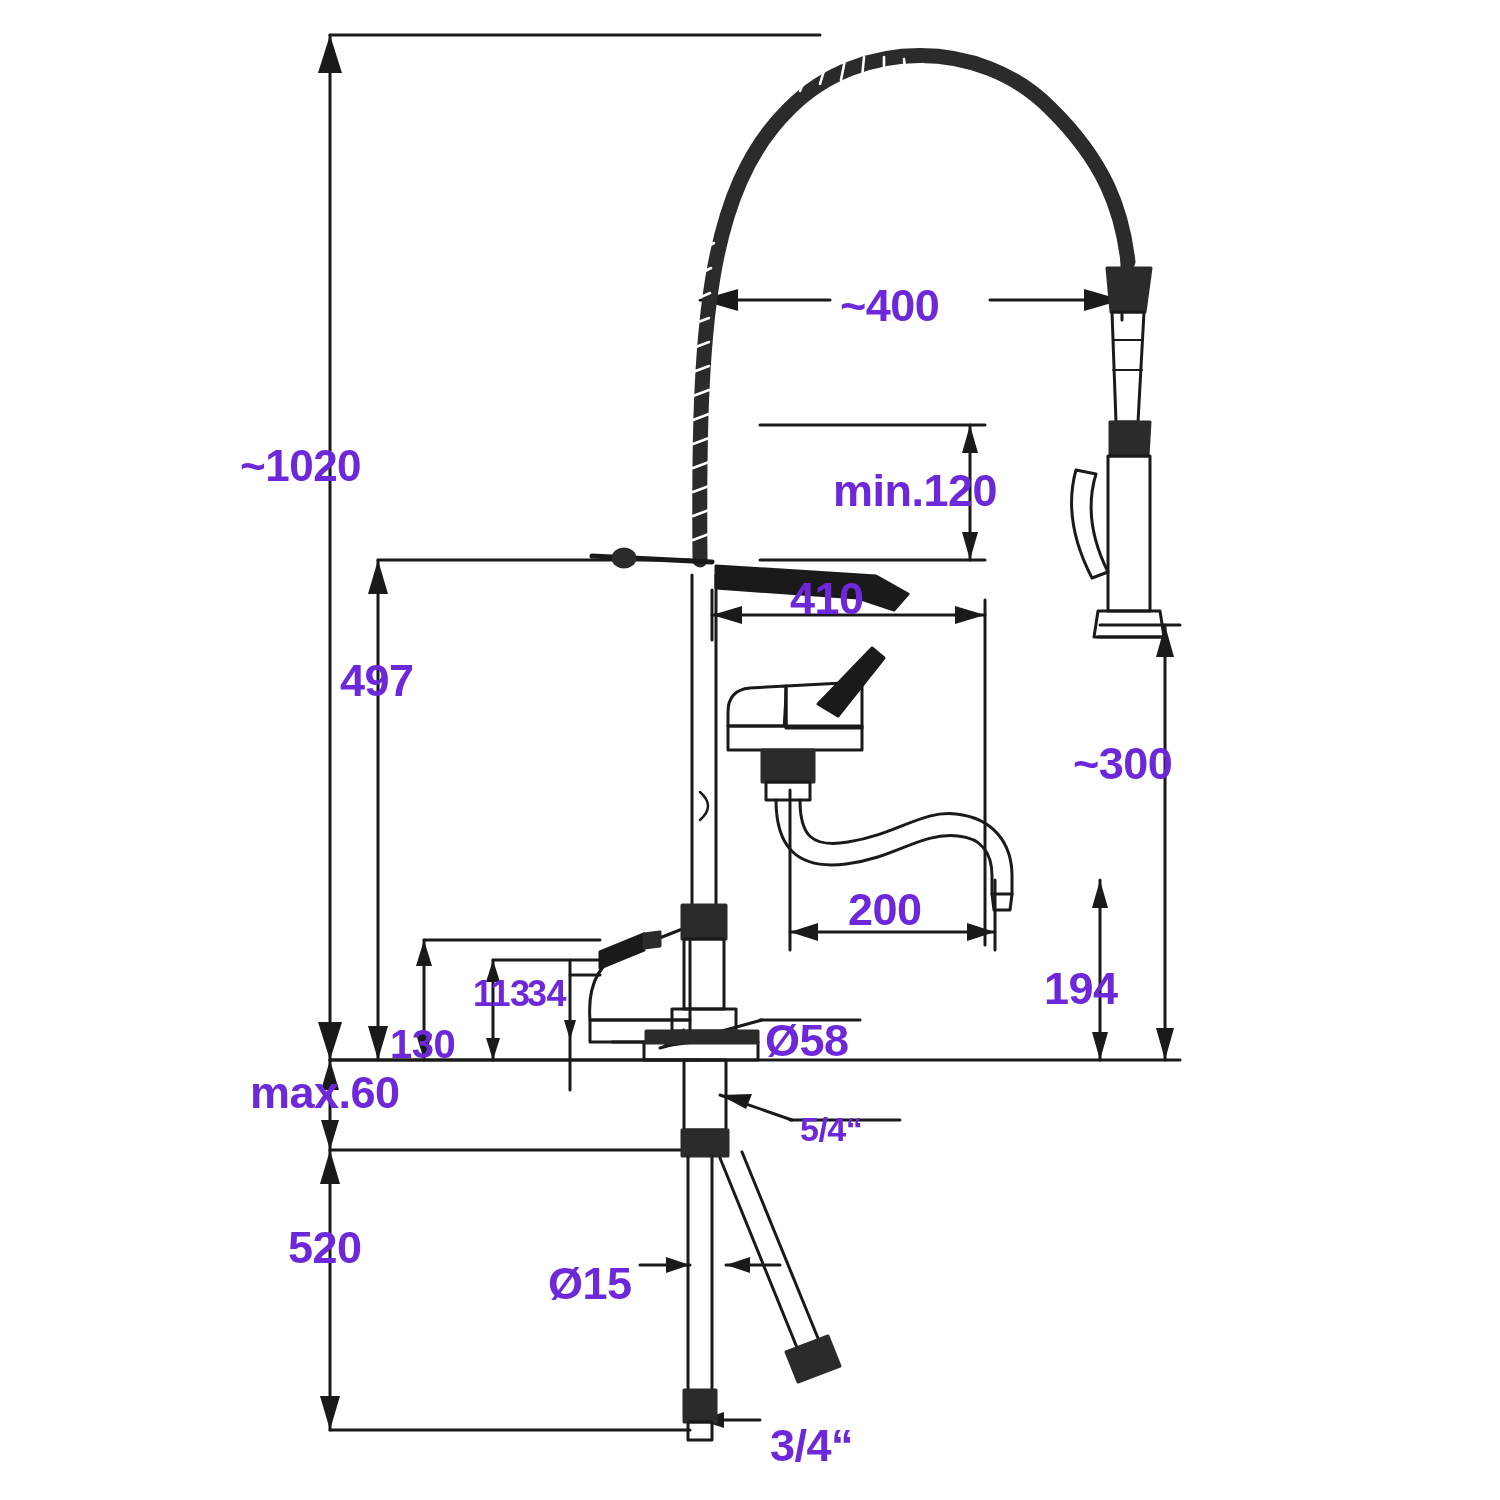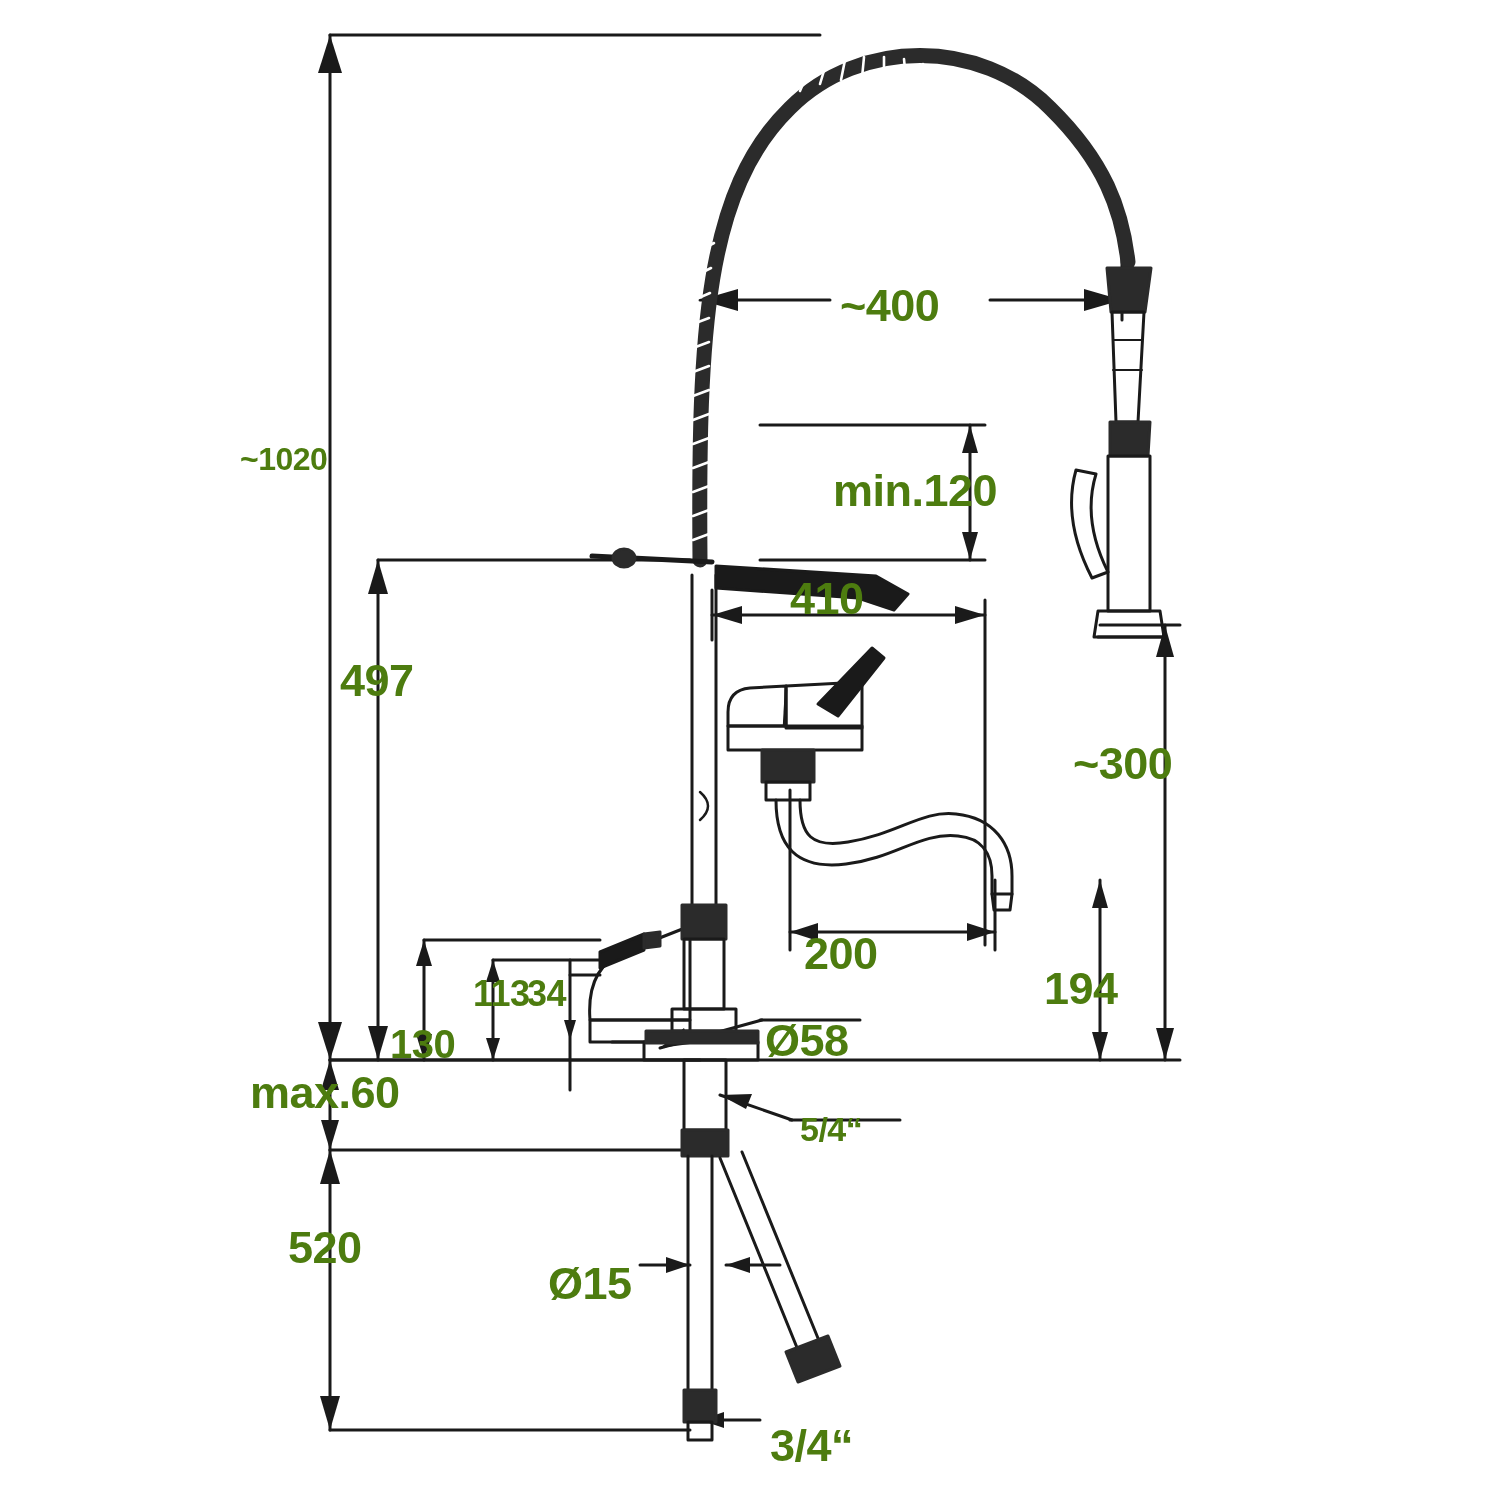--- a/index.html
+++ b/index.html
@@ -17,21 +17,21 @@
   }
   #drawing {
     position: absolute;
     left: 0;
     top: 0;
     width: 1500px;
     height: 1500px;
   }
   .dim-label {
     position: absolute;
-    color: #4d7c0f;
+    color: #6d28d9;
     font-family: "Liberation Sans", sans-serif;
     font-weight: 700;
     white-space: nowrap;
     letter-spacing: -0.5px;
   }
 </style>
 </head>
 <body>
 
 <div id="sheet">
@@ -284,27 +284,27 @@
         <line x1="720" y1="1158" x2="800" y2="1355"></line>
         <line x1="742" y1="1152" x2="822" y2="1348"></line>
         <path d="M684 1390 l32 0 l0 32 l-32 0 z" fill="#2b2b2b" stroke="#2b2b2b"></path>
         <path d="M786 1352 l42 -16 l12 30 l-42 16 z" fill="#2b2b2b" stroke="#2b2b2b"></path>
         <path d="M688 1422 l24 0 l0 18 l-24 0 z" fill="none" stroke="#1a1a1a"></path>
       </g>
 
     </g>
   </svg>
 
-  <div class="dim-label" style="left:240px; top:441px; font-size:32px;">~1020</div>
+  <div class="dim-label" style="left:240px; top:441px; font-size:44px;">~1020</div>
   <div class="dim-label" style="left:840px; top:280px; font-size:45px;">~400</div>
   <div class="dim-label" style="left:833px; top:465px; font-size:45px;">min.120</div>
   <div class="dim-label" style="left:790px; top:573px; font-size:45px;">410</div>
   <div class="dim-label" style="left:340px; top:655px; font-size:45px;">497</div>
   <div class="dim-label" style="left:1073px; top:738px; font-size:45px;">~300</div>
-  <div class="dim-label" style="left:804px; top:884px; font-size:45px;margin-top:44px;">200</div>
+  <div class="dim-label" style="left:848px; top:884px; font-size:45px;">200</div>
   <div class="dim-label" style="left:1044px; top:963px; font-size:45px;">194</div>
   <div class="dim-label" style="left:390px; top:1022px; font-size:40px;">130</div>
   <div class="dim-label" style="left:473px; top:973px; font-size:36px;">113</div>
   <div class="dim-label" style="left:527px; top:973px; font-size:36px;">34</div>
   <div class="dim-label" style="left:765px; top:995px; font-size:45px;margin-top:20px;">Ø58</div>
   <div class="dim-label" style="left:250px; top:1067px; font-size:45px;">max.60</div>
   <div class="dim-label" style="left:800px; top:1110px; font-size:34px;">5/4“</div>
   <div class="dim-label" style="left:288px; top:1222px; font-size:45px;">520</div>
   <div class="dim-label" style="left:548px; top:1258px; font-size:45px;">Ø15</div>
   <div class="dim-label" style="left:770px; top:1420px; font-size:45px;">3/4“</div>

